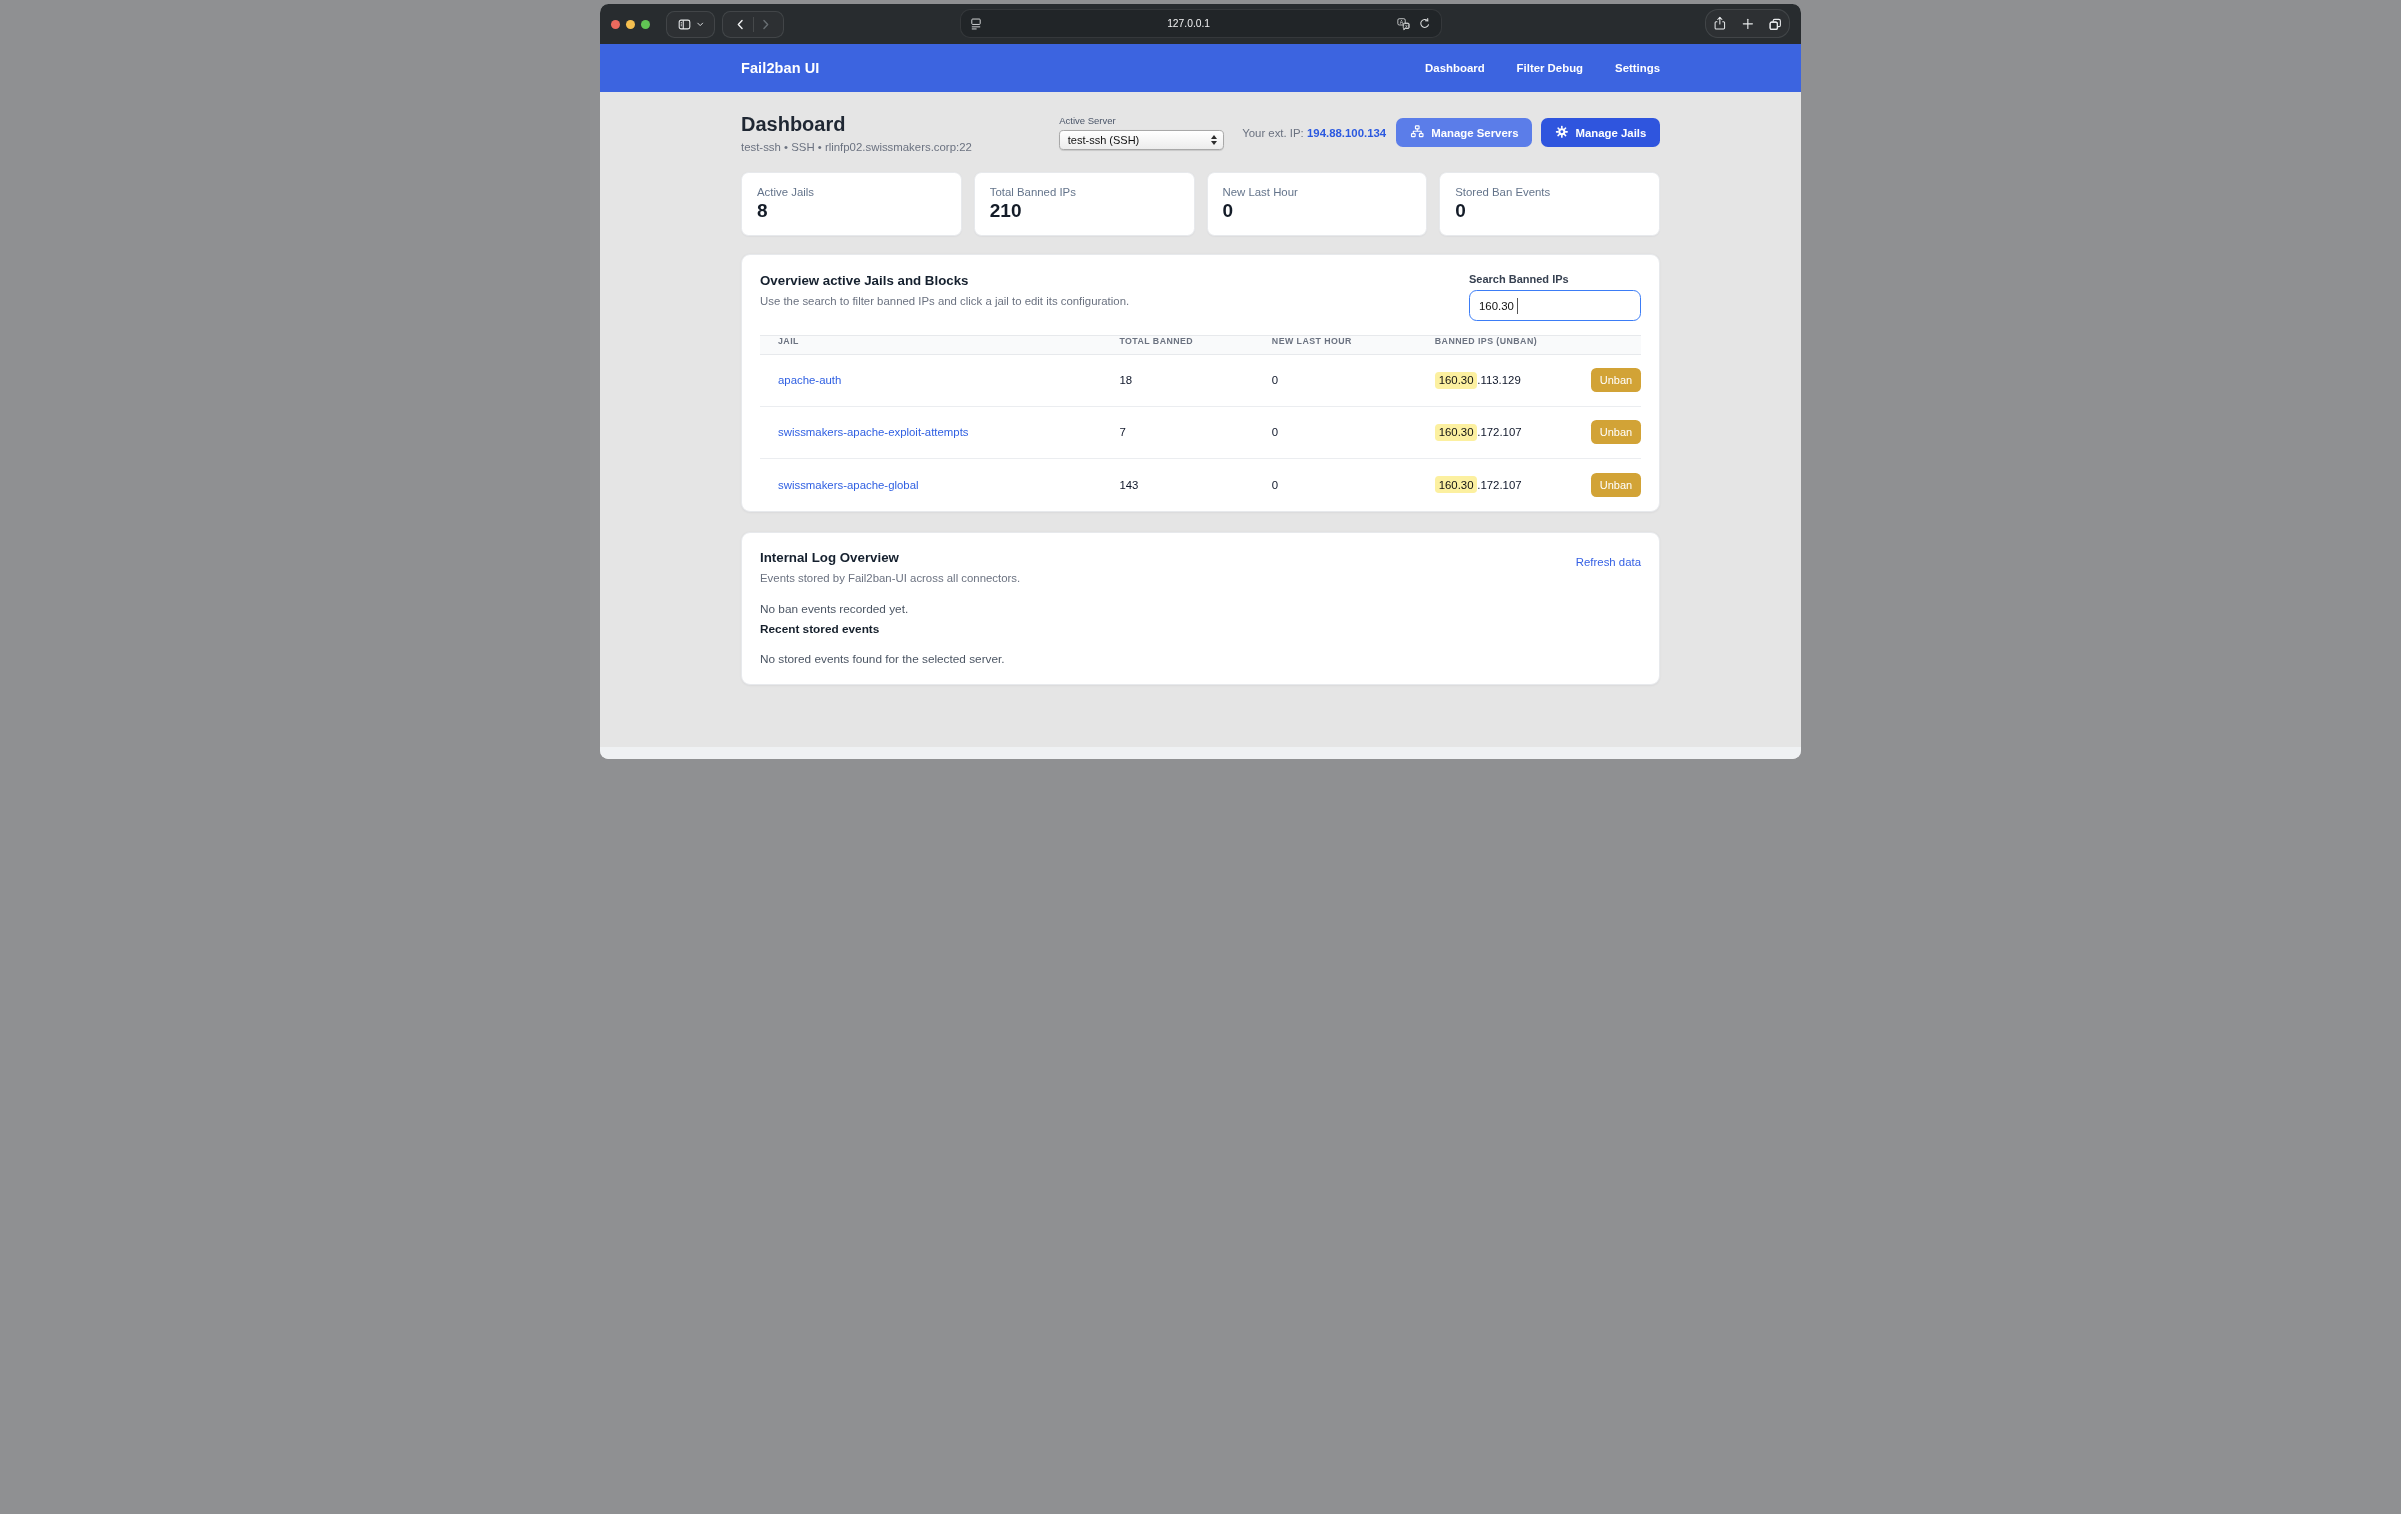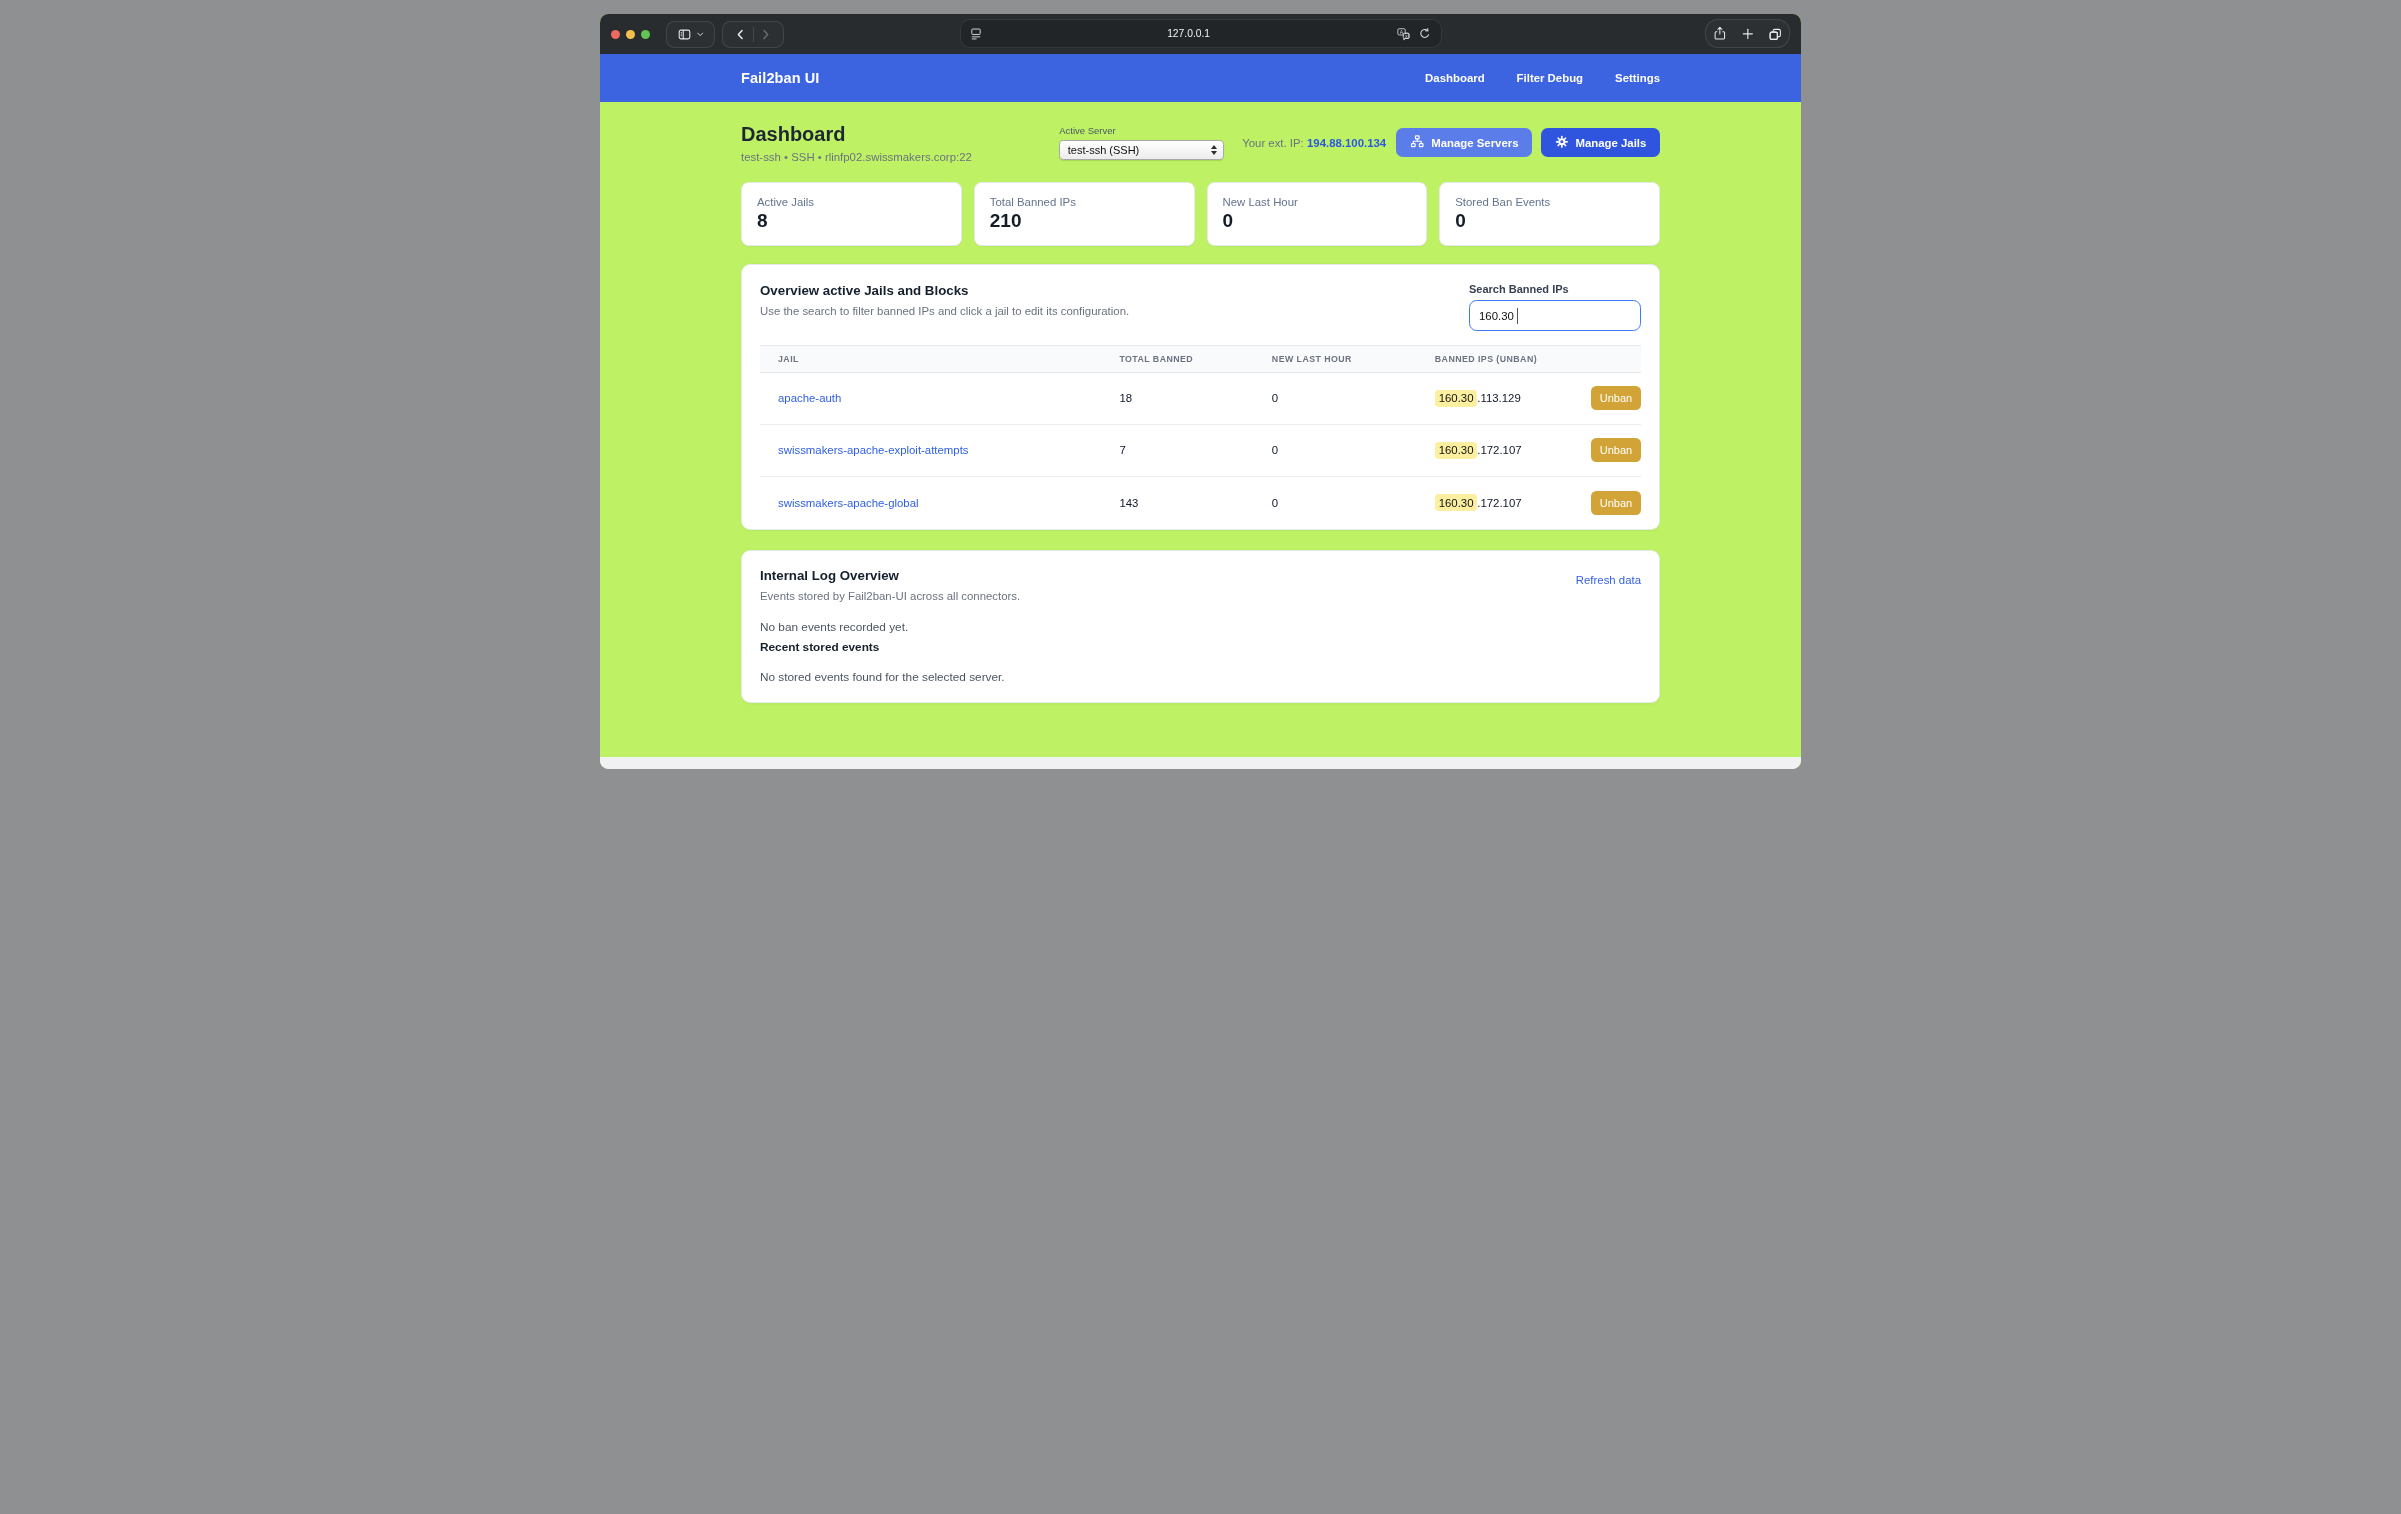--- a/index.html
+++ b/index.html
@@ -1,18 +1,18 @@
 <!DOCTYPE html>
 <html style="font-size:12px"><head>
 <meta charset="utf-8">
 <style>
   * { margin:0; padding:0; box-sizing:border-box; }
   html,body { background:#8f9092; font-family:"Liberation Sans","DejaVu Sans",sans-serif; }
-  .screen { width:1201px; height:755px; margin:14px auto; border-radius:8.4px; overflow:hidden;
-            background:#bef264; display:flex; flex-direction:column; position:relative; }
+  .screen { width:1201px; height:755px; margin:4px auto; border-radius:8.4px; overflow:hidden;
+            background:#e5e5e5; display:flex; flex-direction:column; position:relative; }
 
   
   .chrome { height:40px; background:#282c2f; display:flex; align-items:center; position:relative; flex:0 0 auto; }
   .traffic { display:flex; gap:6px; margin-left:10.7px; }
   .light { width:9px; height:9px; border-radius:50%; }
   .light.red{background:#ec6a5e;} .light.yellow{background:#f5bf4f;} .light.green{background:#61c454;}
   .pill { height:27px; border:0.8px solid rgba(255,255,255,.10); background:rgba(255,255,255,.025);
           border-radius:8.4px; display:flex; align-items:center; justify-content:center; }
   .pill.sidebar { width:49px; margin-left:16.7px; gap:3.8px; }
   .pill.navbtns { width:62px; margin-left:6.8px; }
@@ -72,21 +72,21 @@
   .card-sub { margin-top:6.8px; font-size:11.4px; color:#6b7280; }
   .search-group { margin-left:auto; width:172px; }
   .search-label { font-size:11px; font-weight:600; color:#374151; margin-bottom:5.3px; }
   .search-wrap { position:relative; }
   .search-input { width:172px; height:31px; border:1.5px solid #3b7cf6; border-radius:7.6px;
                   font-size:11.4px; color:#111; padding:0 9px; outline:none; font-family:inherit;
                   background:#fff; }
   .caret { position:absolute; left:48px; top:7.6px; width:1.1px; height:16px; background:#555; }
 
   .table { margin-top:13.7px; }
-  .thead { display:flex; align-items:center; height:28px; background:#f9fafb;
+  .thead { display:flex; align-items:flex-start; height:20px; background:#f9fafb;
            border-top:0.8px solid #e7e9ec; border-bottom:0.8px solid #e7e9ec; }
   .th { font-size:8.8px; font-weight:700; color:#6b7280; letter-spacing:.05em; }
   .trow { display:flex; align-items:center; height:52px; border-bottom:0.8px solid #ebedf0; }
   .trow:last-child { border-bottom:none; }
   .col-jail { flex:0 0 40.8%; padding-left:18px; }
   .col-total { flex:0 0 17.3%; }
   .col-new { flex:0 0 18.5%; }
   .col-ips { flex:1; display:flex; align-items:center; padding-right:0; }
   .jail-link { font-size:11.4px; color:#3060e2; text-decoration:none; cursor:pointer; }
   .num { font-size:11.4px; color:#0f172a; }

